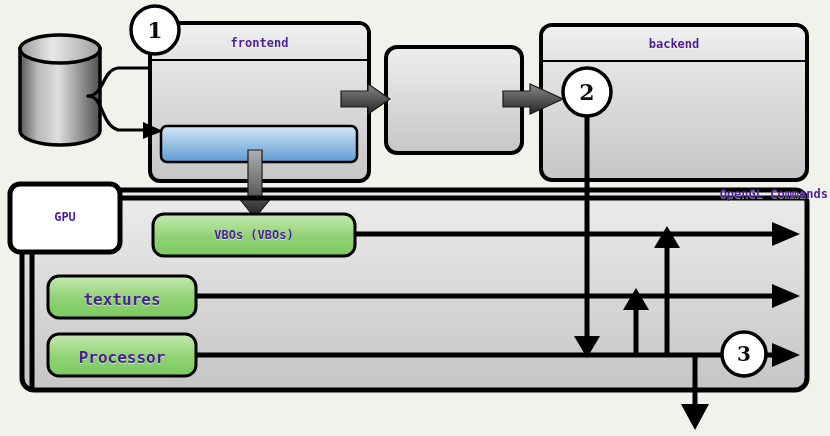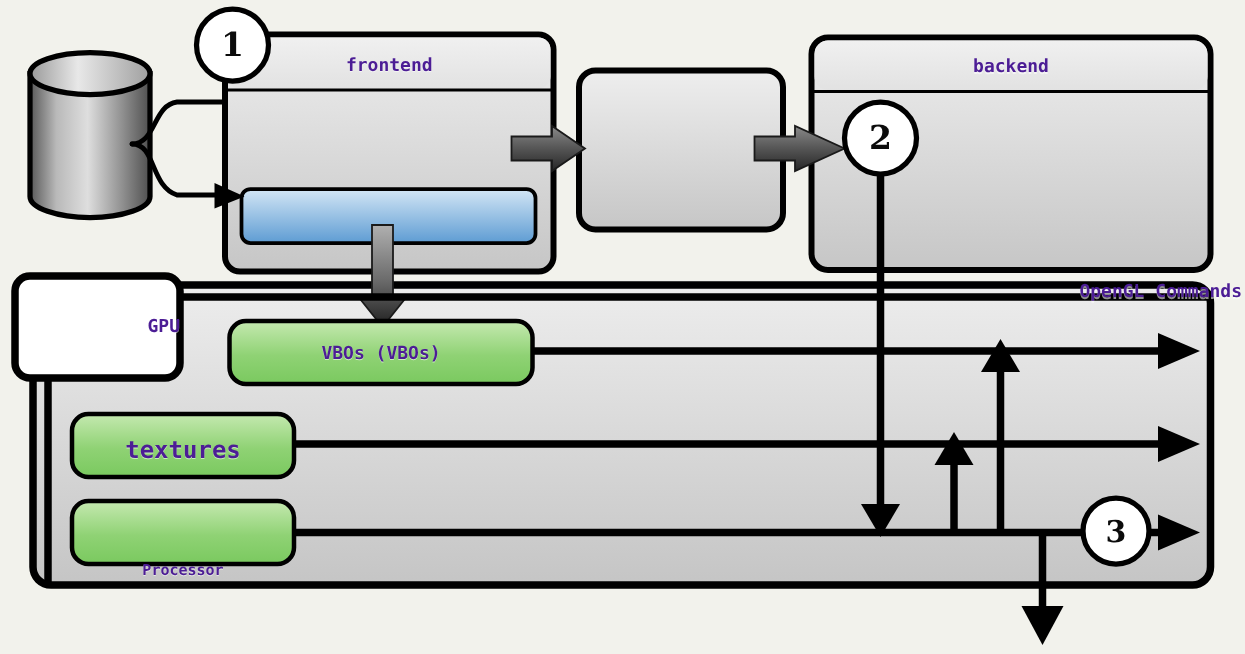--- a/index.html
+++ b/index.html
@@ -208,27 +208,27 @@
 
 
   <div class="lbl" style="left:152px; top:36px; width:215px; font-size:12px;">frontend</div>
 
 
 
   <div class="lbl" style="left:543px; top:37px; width:262px; font-size:12px;">backend</div>
 
   <div class="lbl" style="left:598px; top:140px; width:230px; font-size:12px; text-align:right;margin-top:47px;">OpenGL Commands</div>
 
-  <div class="lbl" style="left:10px; top:210px; width:110px; font-size:12px;text-align:right;">GPU</div>
+  <div class="lbl" style="left:10px; top:210px; width:110px; font-size:12px;">GPU</div>
 
   <div class="lbl" style="left:153px; top:228px; width:202px; font-size:12px;">VBOs (VBOs)</div>
 
   <div class="lbl" style="left:48px; top:290px; width:148px; font-size:16px;">textures</div>
 
-  <div class="lbl" style="left:48px; top:348px; width:148px; font-size:10px;margin-top:27px;">Processor</div>
+  <div class="lbl" style="left:48px; top:348px; width:148px; font-size:16px;">Processor</div>
 
   <div class="badge-num" style="left:131px; top:17px; width:48px;">1</div>
 
   <div class="badge-num" style="left:563px; top:79px; width:48px;">2</div>
 
   <div class="badge-num" style="left:722px; top:342px; width:44px; font-size:20px;">3</div>
 
 </div>
 
 </body></html>

